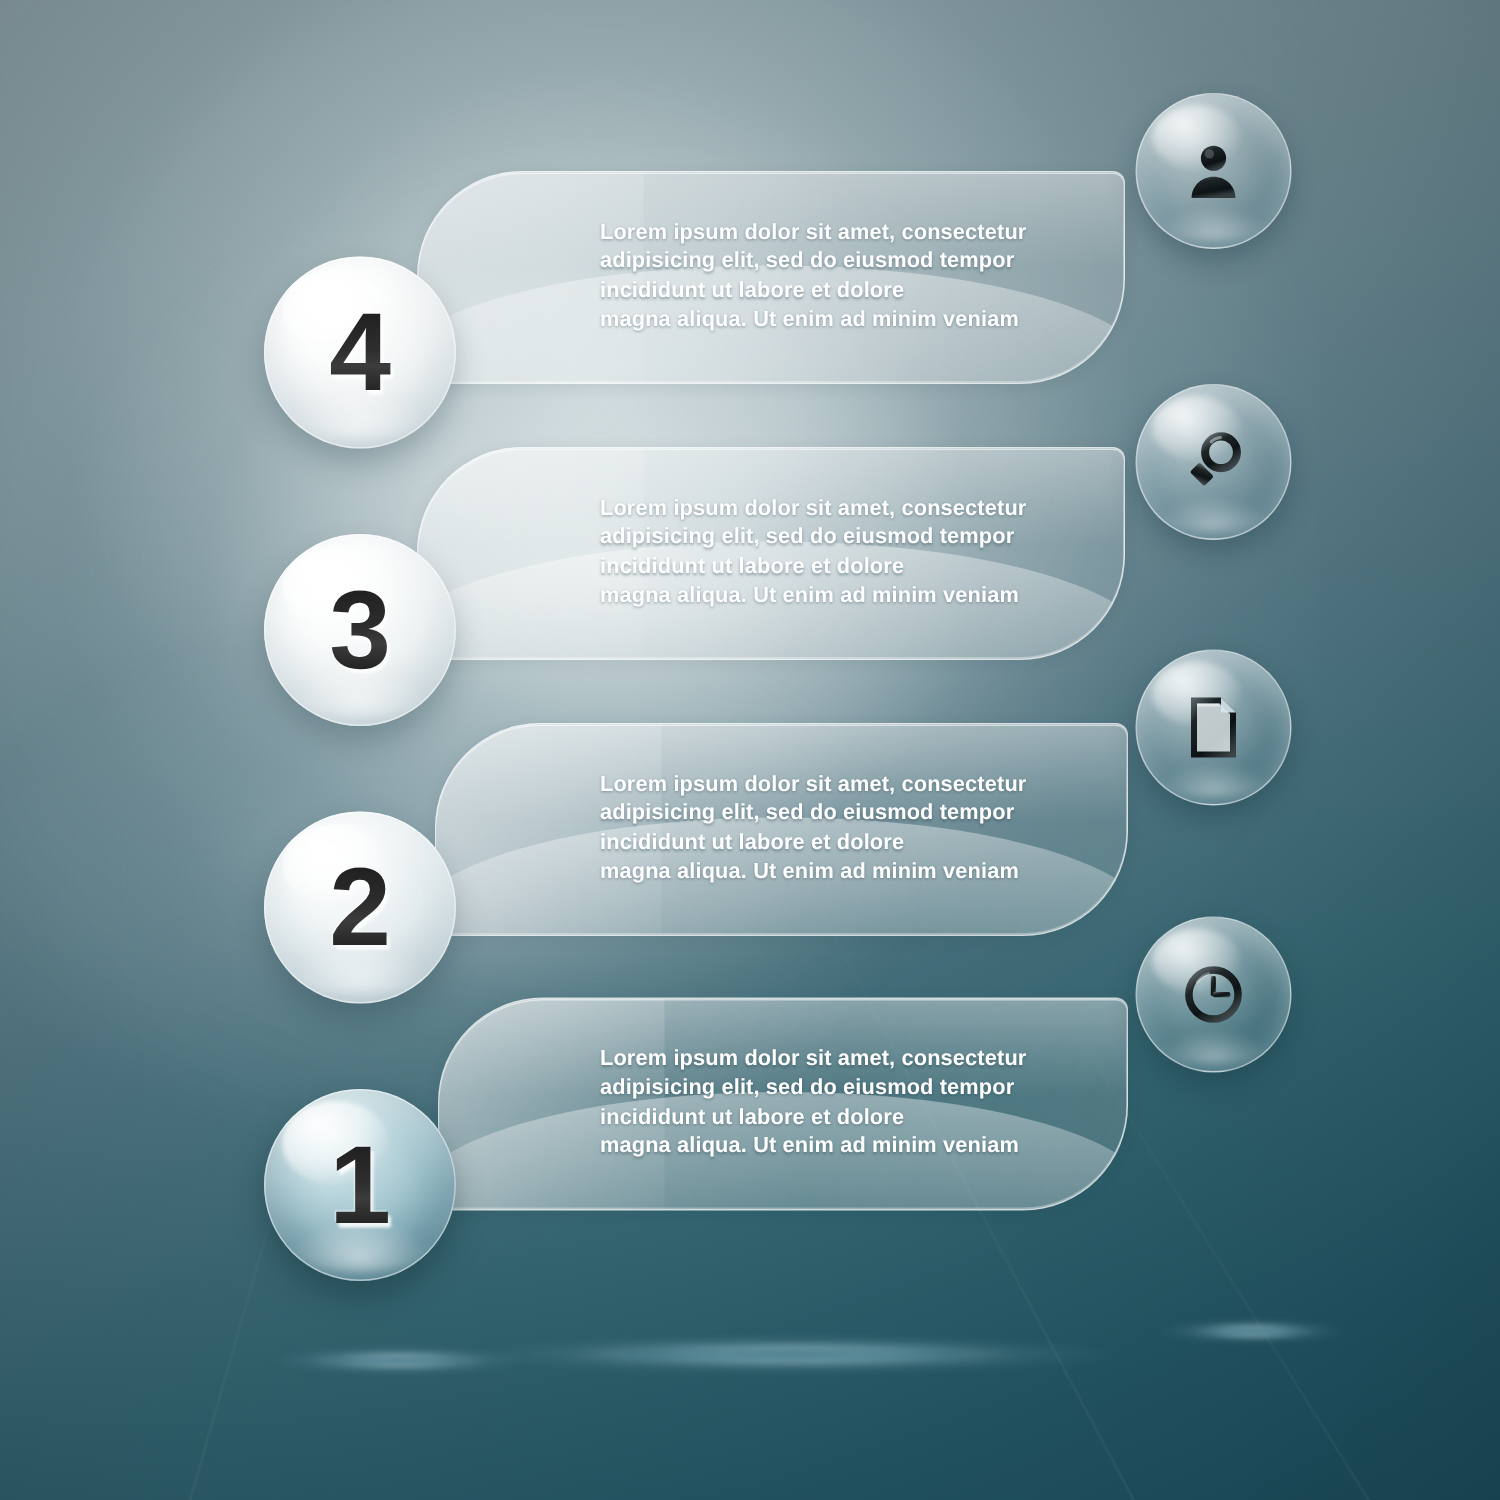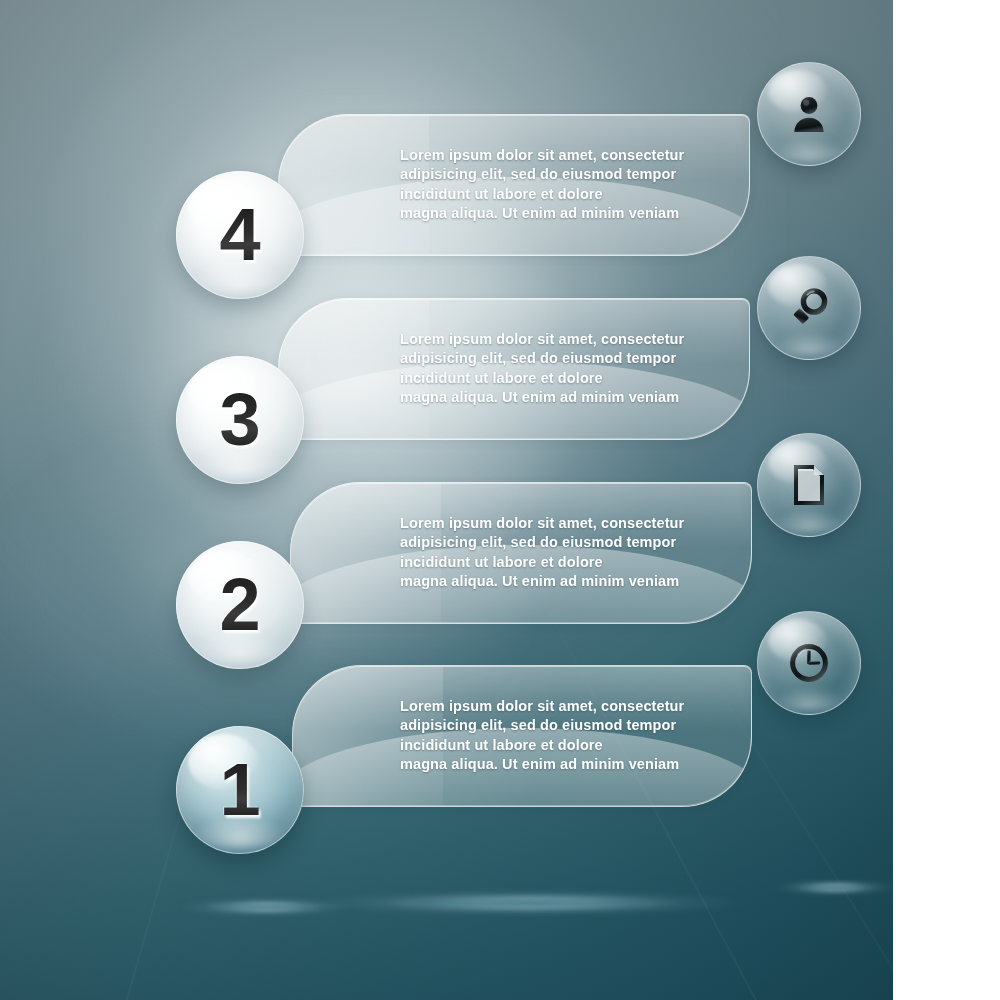--- a/index.html
+++ b/index.html
@@ -4,21 +4,21 @@
 <title>Glass Infographic</title>
 <style>
   * { margin:0; padding:0; box-sizing:border-box; }
   html, body {
     width:1000px; height:1000px; overflow:hidden;
     font-family:"Liberation Sans", sans-serif;
   }
 
   
   #stage {
-    position:relative; width:893px; height:1000px;
+    position:relative; width:1000px; height:1000px;
     background:#d946ef;
     overflow:hidden;
   }
   .bg-base {
     position:absolute; inset:0;
     background:
       linear-gradient(160deg,
         #86979c 0%,
         #7d9298 16%,
         #6d878f 32%,

